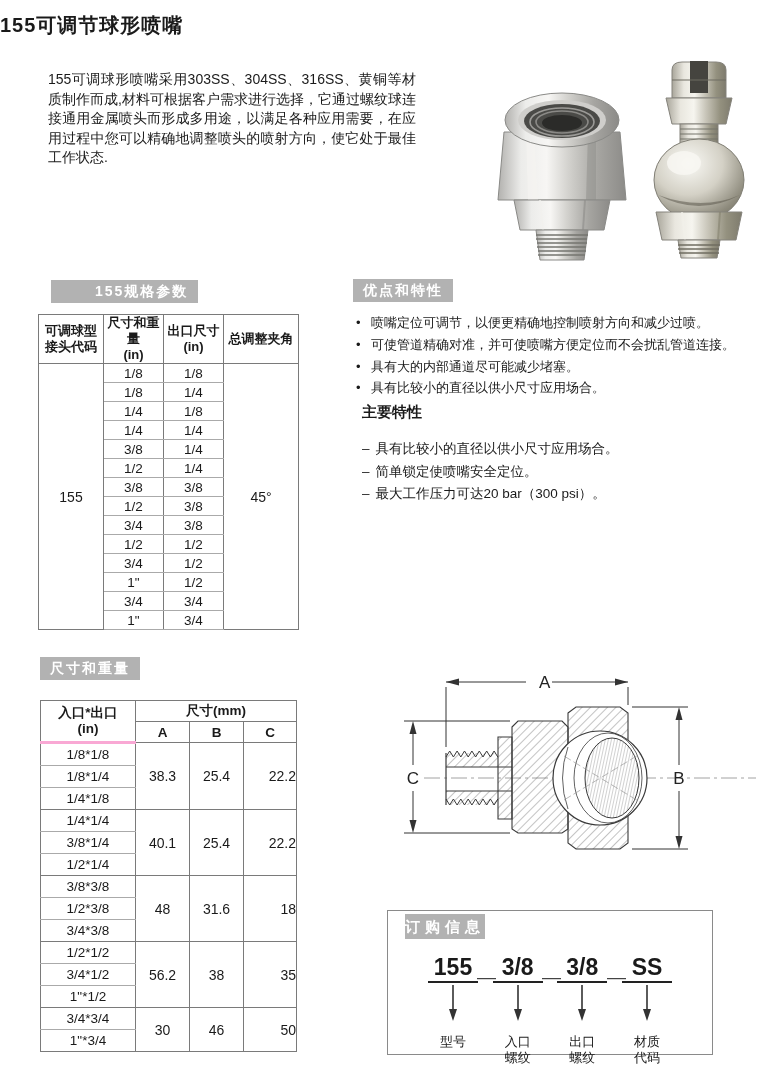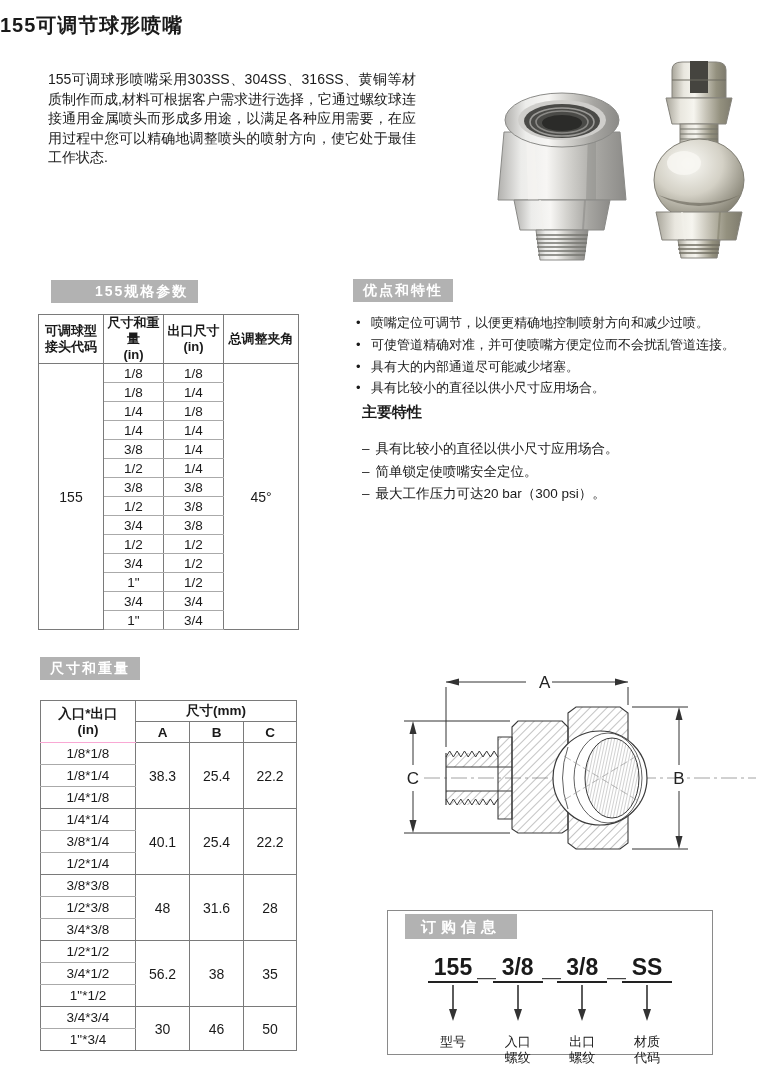--- a/index.html
+++ b/index.html
@@ -53,35 +53,35 @@
   .kitem .mk{flex:none;}
 
   
   table.t2{
     position:absolute;left:40px;top:700px;width:256px;
     border-collapse:collapse;table-layout:fixed;text-align:center;
     border:1.5px solid #7a7a7a;font-size:13.5px;
   }
   .t2 td{vertical-align:middle;padding:0;}
   .t2 thead td{font-weight:bold;height:20px;font-size:13.5px;}
-  .t2 .h-c1{border-right:1px solid #7a7a7a;border-bottom:1px solid #f9a8d4;white-space:pre-line;line-height:16px;margin-top:40px;}
+  .t2 .h-c1{border-right:1px solid #7a7a7a;border-bottom:3px solid #f9a8d4;white-space:pre-line;line-height:16px;margin-top:40px;}
   .t2 .h-size{border-bottom:1px solid #7a7a7a;}
   .t2 .h-abc{border-bottom:1px solid #7a7a7a;border-right:1px solid #7a7a7a;}
   .t2 .h-abc.last{border-right:none;}
   .t2 .t2-c1{height:21px;border-right:1px solid #7a7a7a;border-bottom:1px solid #aaaaaa;}
   .t2 .t2-c1.gend{border-bottom:1px solid #7a7a7a;}
   .t2 .t2-val{border-right:1px solid #7a7a7a;border-bottom:1px solid #7a7a7a;font-size:14px;}
-  .t2 .t2-val.last{border-right:none;}
+  .t2 .t2-val.last{border-right:none;text-align:right;}
 
   .drawing{position:absolute;left:388px;top:663px;width:377px;height:227px;}
   .drawing text{font-family:"Liberation Sans","DejaVu Sans",sans-serif;}
 
   
   .order-box{position:absolute;left:387px;top:910px;width:324px;height:143px;border:1px solid #8a8a8a;}
-  #badge-order{left:17px;top:3px;font-size:15px;letter-spacing:5px;padding:4px 16px;}
+  #badge-order{left:17px;top:3px;font-size:15px;letter-spacing:5px;padding:4px 0;}
   #order-parts{position:absolute;left:36px;right:36px;top:44px;display:flex;justify-content:space-between;}
   .order-part{width:58px;text-align:center;}
   .order-value{
     font-size:23px;font-weight:bold;display:inline-block;min-width:50px;
     border-bottom:2px solid #222;padding-bottom:1px;line-height:25px;
   }
   .order-arrow{height:36px;margin-top:2px;}
   .order-label{font-size:13px;line-height:16px;white-space:pre-line;margin-top:13px;}
   .order-sep{position:absolute;top:11px;font-size:19px;color:#444;}
 </style>
@@ -329,21 +329,21 @@
       <tr>
         <td class="t2-c1">3/8*1/4</td>
       </tr>
       <tr>
         <td class="t2-c1 gend">1/2*1/4</td>
       </tr>
       <tr>
         <td class="t2-c1">3/8*3/8</td>
         <td class="t2-val" rowspan="3">48</td>
         <td class="t2-val" rowspan="3">31.6</td>
-        <td class="t2-val last" rowspan="3">28</td>
+        <td class="t2-val last" rowspan="3">18</td>
       </tr>
       <tr>
         <td class="t2-c1">1/2*3/8</td>
       </tr>
       <tr>
         <td class="t2-c1 gend">3/4*3/8</td>
       </tr>
       <tr>
         <td class="t2-c1">1/2*1/2</td>
         <td class="t2-val" rowspan="3">56.2</td>

